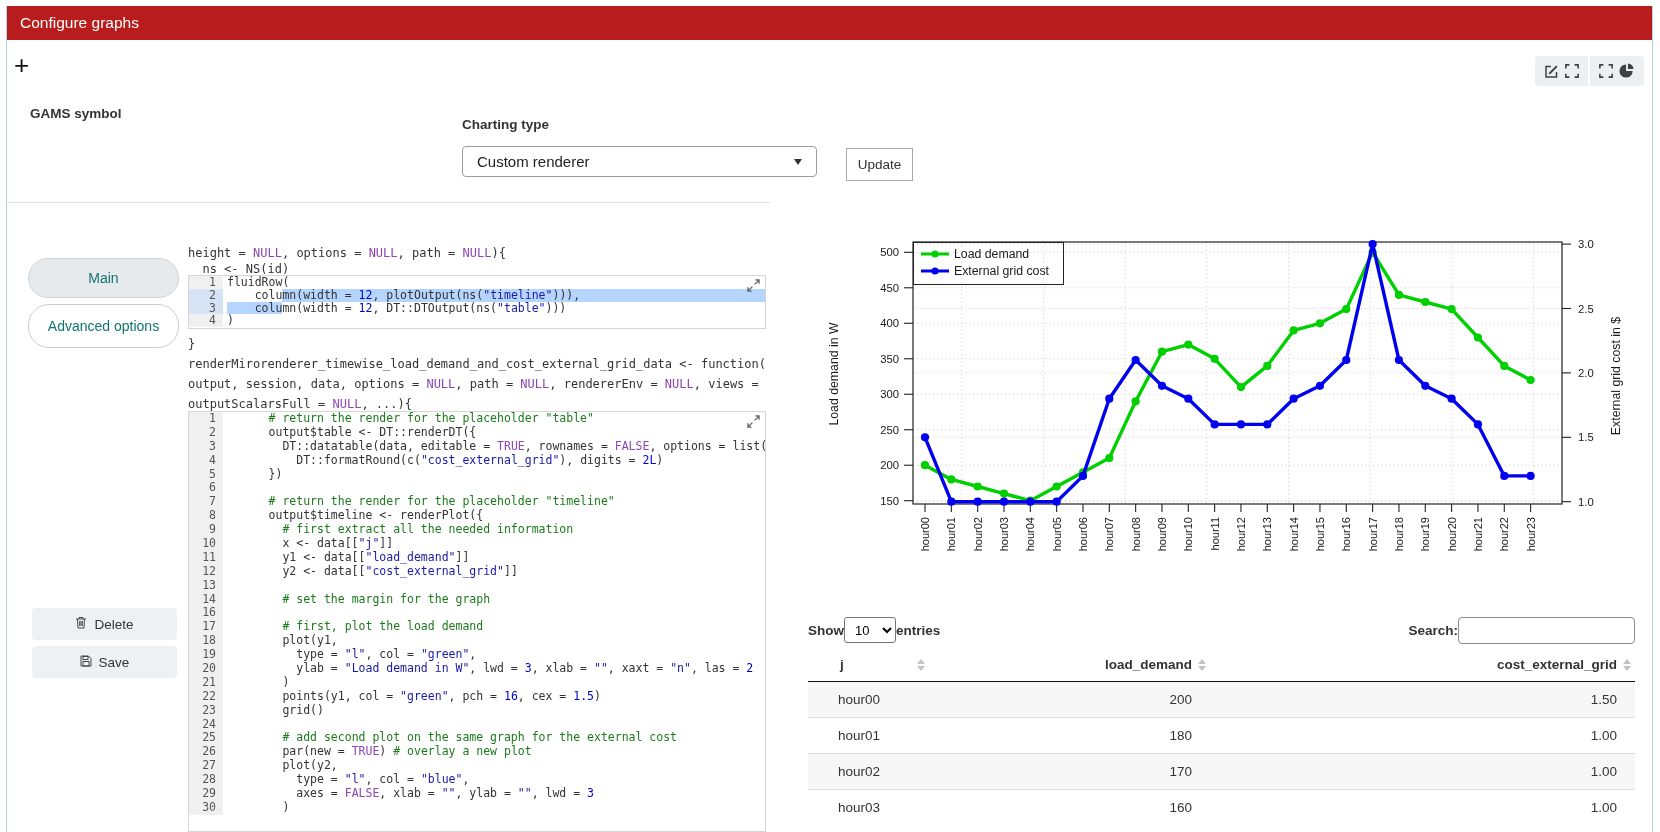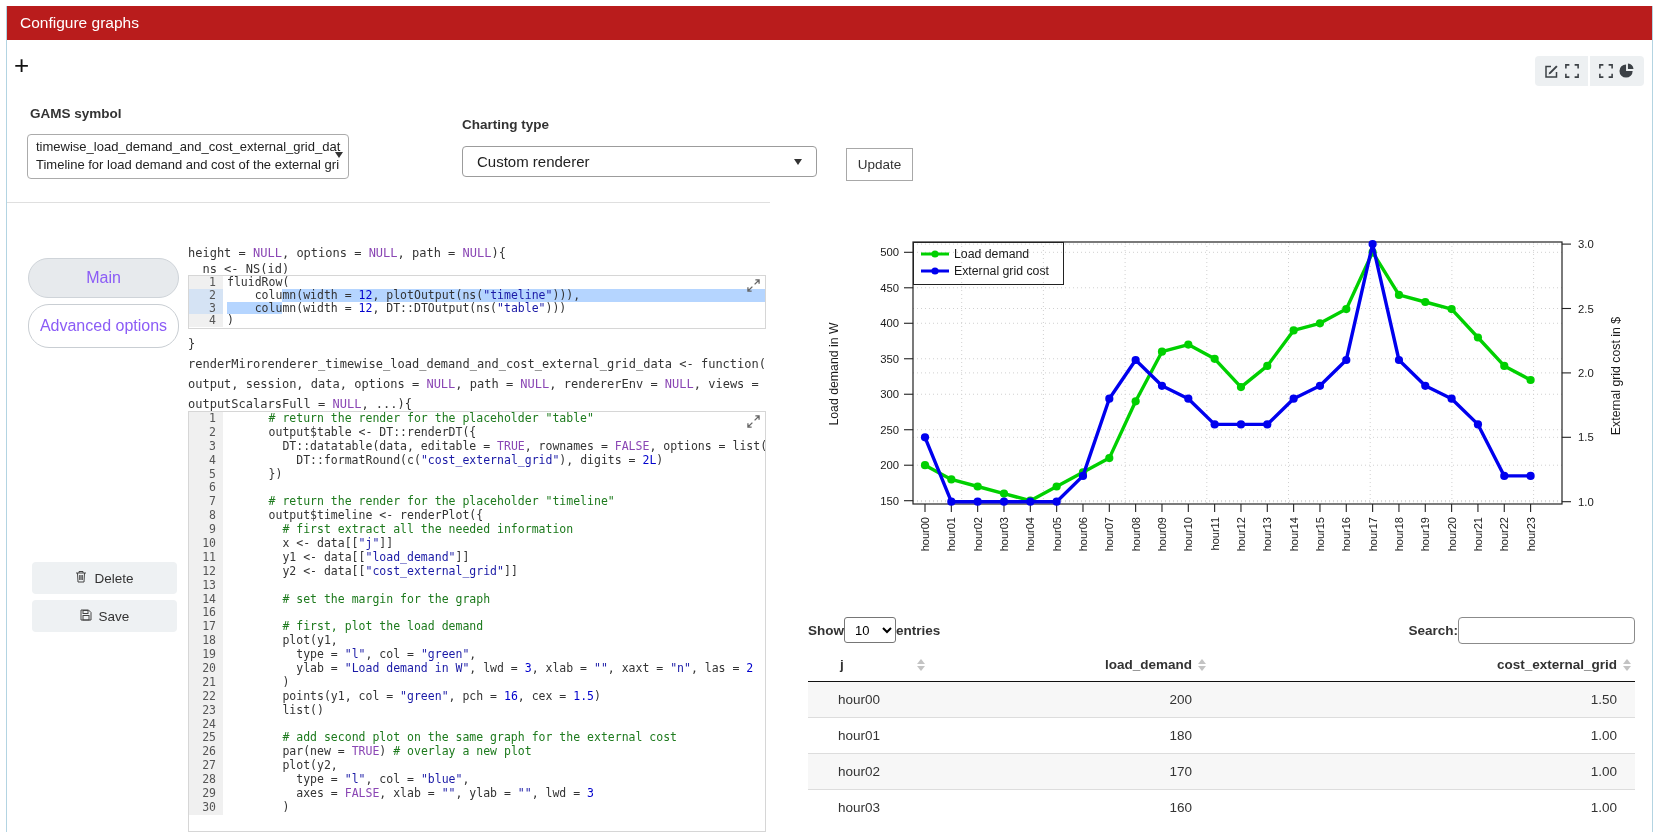--- a/index.html
+++ b/index.html
@@ -29,25 +29,25 @@
   .sel-box { position:absolute; left:462px; top:146px; width:355px; height:31px; border:1px solid #9c9c9c; border-radius:4px; background:#fff; display:flex; align-items:center; padding:0 14px; cursor:pointer; }
   .sel-box .val { font-size:15px; color:#222; flex:1; }
 
   .caret { width:0; height:0; border-left:4.5px solid transparent; border-right:4.5px solid transparent; border-top:6px solid #333; }
 
   .update-btn { position:absolute; left:846px; top:148px; width:67px; height:33px; background:#fff; border:1px solid #a8a8a8; border-radius:0; font-size:13.5px; color:#333; cursor:pointer; font-family:inherit; }
 
   .hrule { position:absolute; left:7px; top:202px; width:763px; border-top:1px solid #dfdfdf; }
 
   
-  .tab-pill { position:absolute; left:28px; width:151px; height:40px; border-radius:21px; display:flex; align-items:center; justify-content:center; font-size:16px; color:#8b5cf6; cursor:pointer; }
+  .tab-pill { position:absolute; left:28px; width:151px; height:40px; border-radius:21px; display:flex; align-items:center; justify-content:center; font-size:14px; color:#0f766e; cursor:pointer; }
   .tab-main { top:258px; background:#e7eaed; border:1px solid #cfd4d9; }
   .tab-adv  { top:304px; height:44px; background:#fff; border:1px solid #c9ced3; }
 
-  .act-btn { position:absolute; left:32px; width:145px; height:32px; background:#eef1f3; border:none; border-radius:4px; font-size:13.5px; color:#333; display:flex; align-items:center; justify-content:center; gap:7px; cursor:pointer; font-family:inherit; }
+  .act-btn { position:absolute; left:32px; width:145px; height:32px; background:#eef1f3; border:none; border-radius:4px; font-size:13.5px; color:#333; display:flex; align-items:center; justify-content:center; gap:7px; cursor:pointer; font-family:inherit;margin-top:46px; }
   .act-del { top:562px; }
   .act-save { top:600px; }
 
   
   .codeblock { position:absolute; left:188px; width:578px; overflow:hidden; font-family:"DejaVu Sans Mono","Liberation Mono",monospace; font-size:12px; color:#343434; white-space:pre; }
   .pre-block { top:245px; line-height:16px; }
   .mid-block { top:334px; line-height:20px; }
 
   .editor { position:absolute; left:188px; width:578px; border:1px solid #d6d6d6; background:#fff; overflow:hidden; font-family:"DejaVu Sans Mono","Liberation Mono",monospace; font-size:11.5px; }
   .editor1 { top:275px; height:54px; }
@@ -125,25 +125,20 @@
       <span>
         <svg width="16" height="16" viewBox="0 0 17 17">
             <path d="M7.5 8.5 L7.5 1.5 A7 7 0 1 0 14.5 8.5 Z" fill="#3c4146"></path>
             <path d="M9.5 6.5 L9.5 0.6 A6.6 6.6 0 0 1 15.4 6.5 Z" fill="#3c4146"></path>
           </svg>
       </span>
     </button>
   </div>
 
   <div class="lbl" style="left:30px;top:106px;">GAMS symbol</div>
-  <div class="gams-box">
-    <div class="l1">timewise_load_demand_and_cost_external_grid_dat</div>
-    <div class="l2">Timeline for load demand and cost of the external gri</div>
-    <span class="caret"></span>
-  </div>
 
   <div class="lbl" style="left:462px;top:117px;">Charting type</div>
   <div class="sel-box">
     <span class="val">Custom renderer</span>
     <span class="caret"></span>
   </div>
 
   <button class="update-btn">Update</button>
 
   <div class="hrule"></div>
@@ -283,21 +278,21 @@
       <div class="erow">
         <div class="gut">21</div>
         <div class="eline"><span class="txt">        )</span></div>
       </div>
       <div class="erow">
         <div class="gut">22</div>
         <div class="eline"><span class="txt">        points(y1, col = <span class="tk-str">"green"</span>, pch = <span class="tk-num">16</span>, cex = <span class="tk-num">1.5</span>)</span></div>
       </div>
       <div class="erow">
         <div class="gut">23</div>
-        <div class="eline"><span class="txt">        list()</span></div>
+        <div class="eline"><span class="txt">        grid()</span></div>
       </div>
       <div class="erow">
         <div class="gut">24</div>
         <div class="eline"><span class="txt"></span></div>
       </div>
       <div class="erow">
         <div class="gut">25</div>
         <div class="eline"><span class="txt">        <span class="tk-com"># add second plot on the same graph for the external cost</span></span></div>
       </div>
       <div class="erow">

